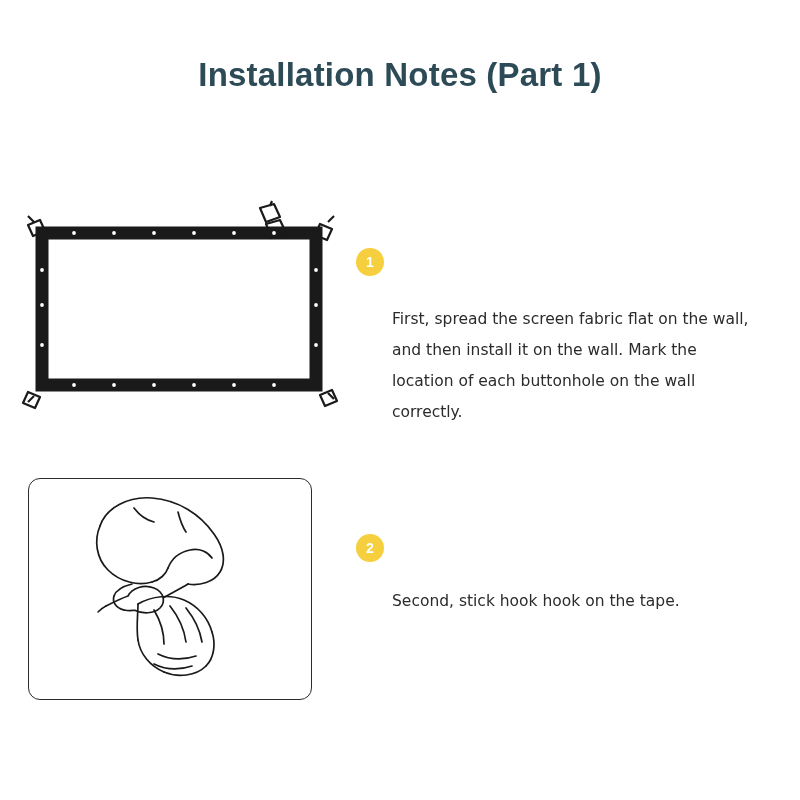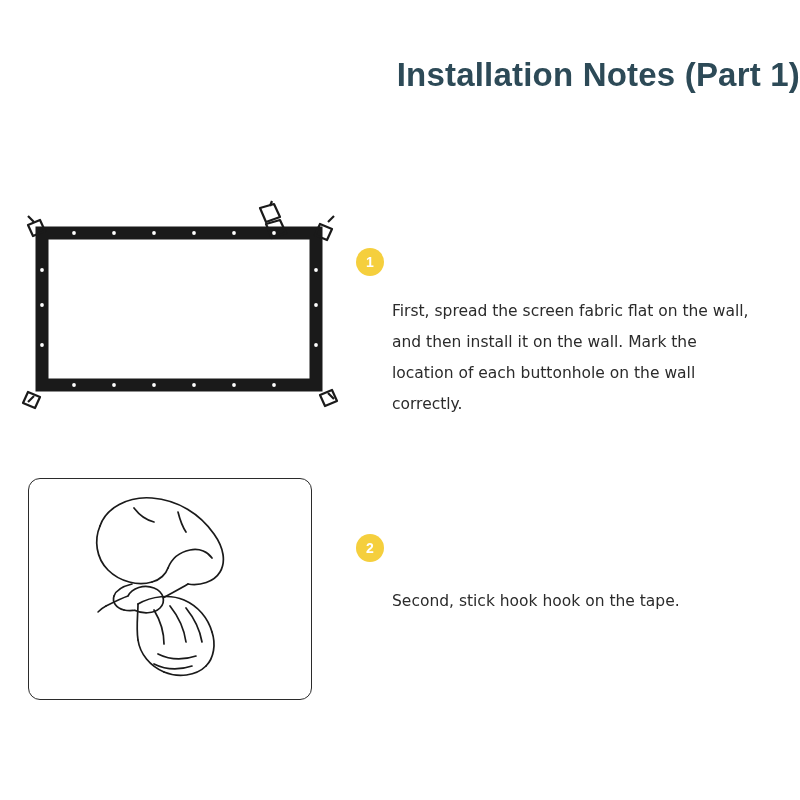--- a/index.html
+++ b/index.html
@@ -18,21 +18,21 @@
   .page {
     width: 800px;
     height: 800px;
     position: relative;
   }
   .page-title {
     position: absolute;
     top: 56px;
     left: 0;
     width: 800px;
-    text-align: right;
+    text-align: center;
     font-size: 33px;
     font-weight: bold;
     color: #2d4a57;
     letter-spacing: 0.2px;
   }
 
   
   .step {
     position: absolute;
     left: 0;
@@ -59,21 +59,21 @@
     position: absolute;
     font-size: 15.5px;
     line-height: 31px;
     color: #2b2b2b;
     font-family: "DejaVu Sans", sans-serif;
   }
 
   
   #step1-figure { left: 14px; top: 200px; width: 330px; height: 215px; }
   #step1-badge  { left: 356px; top: 248px; }
-  #step1-text   { left: 392px; top: 296px; width: 360px; }
+  #step1-text   { left: 392px; top: 304px; width: 360px; }
 
   
   #step2-figure { left: 28px; top: 478px; width: 284px; height: 222px; }
   #step2-badge  { left: 356px; top: 534px; }
   #step2-text   { left: 392px; top: 586px; width: 370px; }
 
   .card-outline {
     position: absolute;
     left: 0; top: 0;
     width: 100%; height: 100%;

